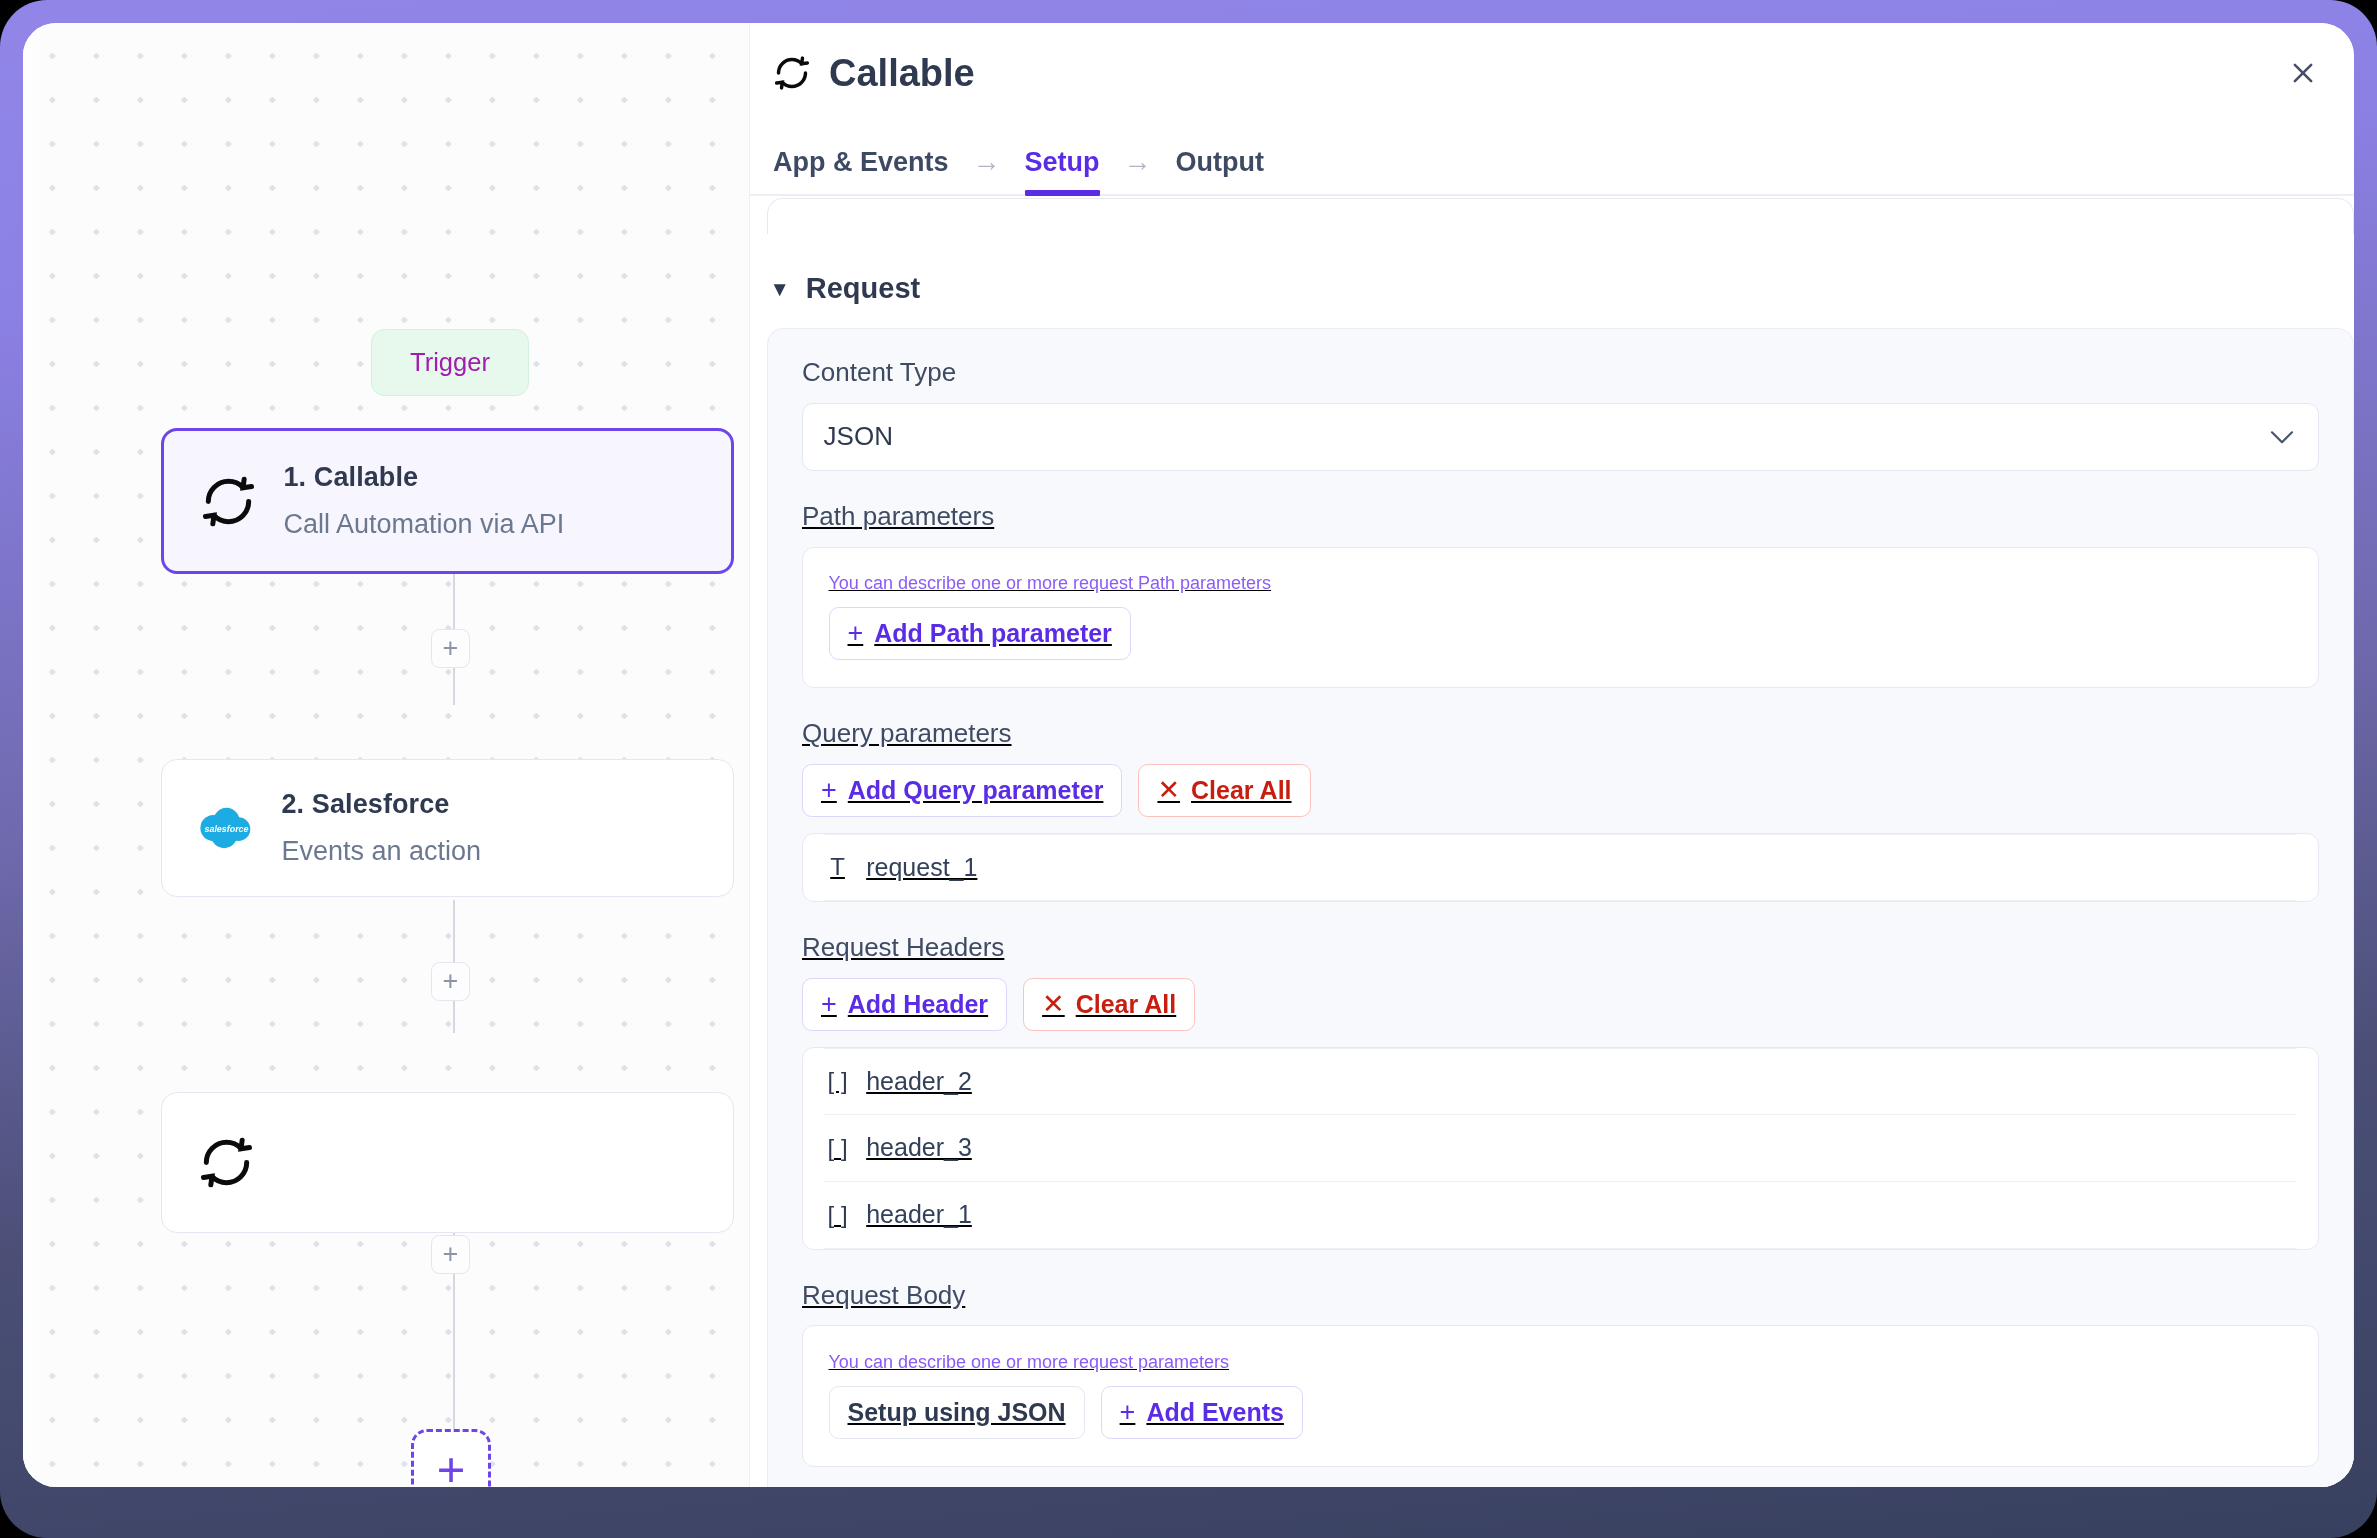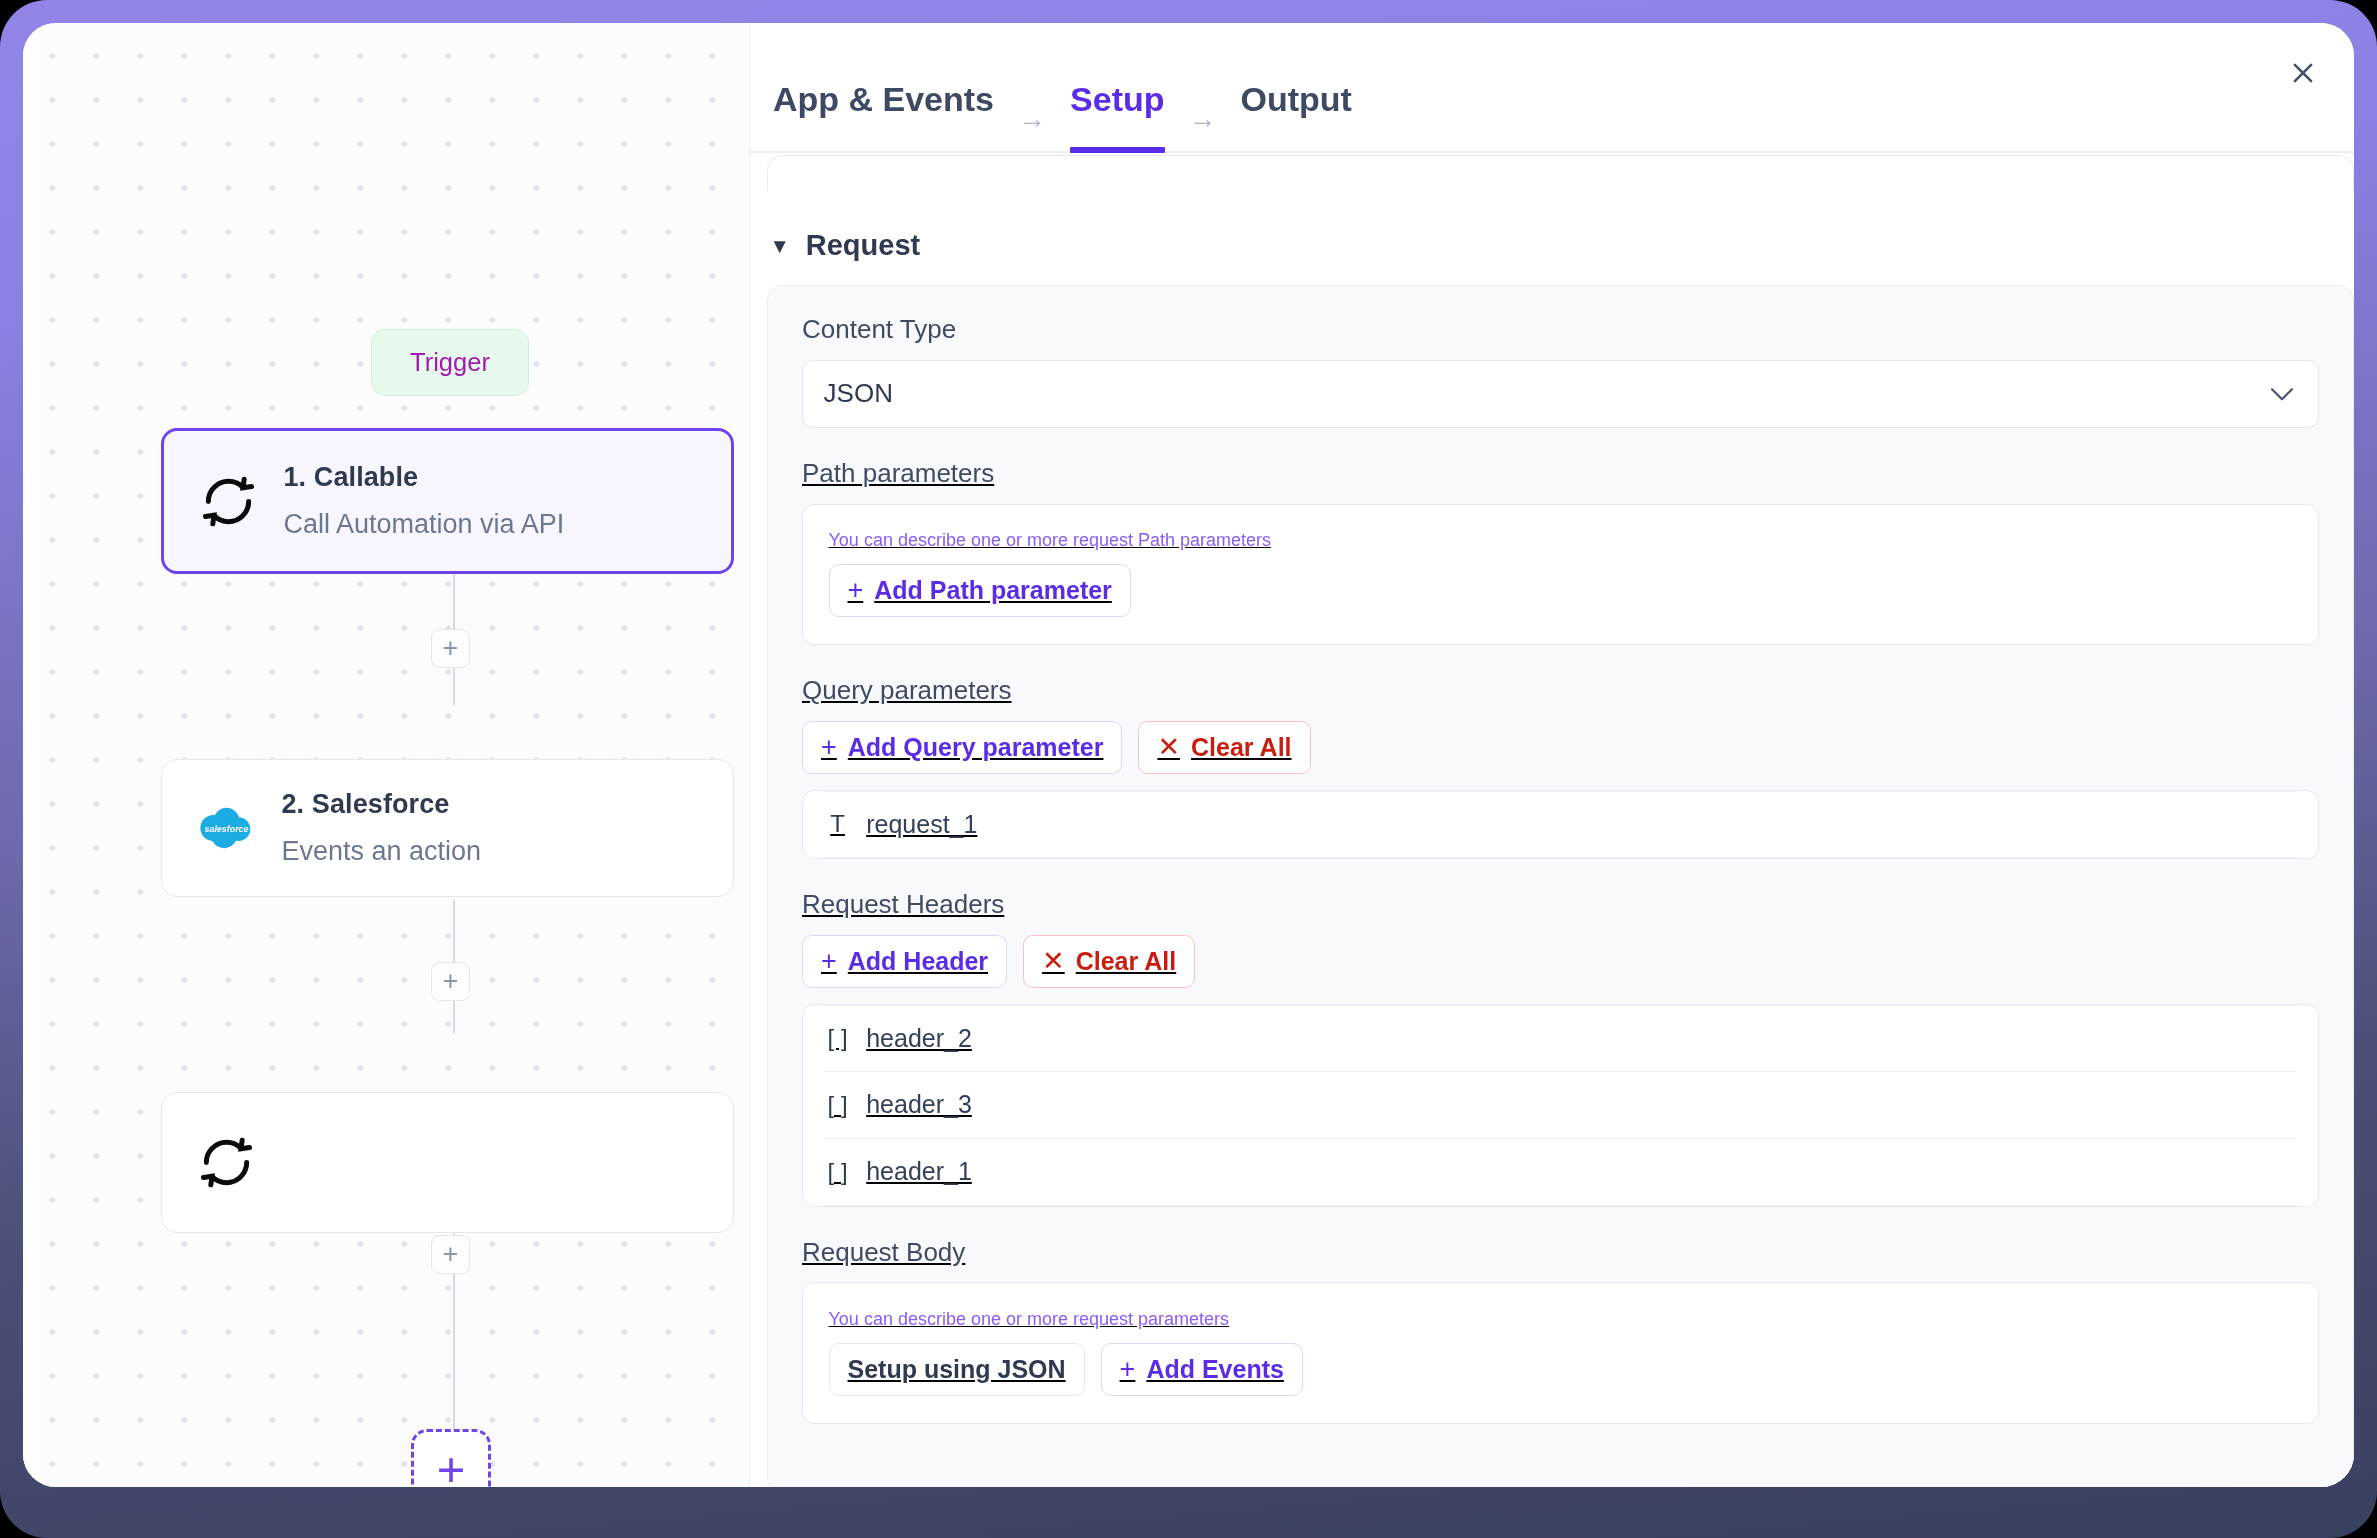--- a/index.html
+++ b/index.html
@@ -148,22 +148,22 @@
     cursor: pointer;
   }
   .tabs {
     display: flex; align-items: flex-end; gap: 0;
     padding-left: 23px;
     margin-top: 29px;
     border-bottom: 2.4px solid #eceef4;
     height: 72px;
   }
   .tab {
-    font-size: 34px; font-weight: 700; color: #3e4a63;
-    padding: 0 0 32px 0;
+    font-size: 27px; font-weight: 700; color: #3e4a63;
+    padding: 0 0 16px 0;
     position: relative;
   }
   .tab.active { color: #5b2ce6; }
   .tab.active::after {
     content: "";
     position: absolute; left: 0; right: 0; bottom: -2.4px;
     height: 6px; background: #5b2ce6; border-radius: 1.2px;
   }
   .tab-arrow {
     color: #aeb5c6; font-size: 28px; font-weight: 300;
@@ -335,20 +335,31 @@
       </div>
 
       <div class="plus-dashed" style="top:1406px;">
         <span>+</span>
       </div>
     </div>
 
     <div id="panel">
 
       <div id="panel-head">
+        <div class="head-row">
+          <span>
+            <svg width="38" height="38" viewBox="0 0 24 24" fill="none" stroke="#0b0b0c" stroke-width="2.2" stroke-linecap="round">
+              <path d="M20.5 12a8.5 8.5 0 0 1-8.5 8.5c-2.4 0-4.6-1-6.1-2.6"></path>
+              <path d="M3.5 12A8.5 8.5 0 0 1 12 3.5c2.4 0 4.6 1 6.1 2.6"></path>
+              <path d="M18.6 2.6l-.5 3.6 3.6-.5"></path>
+              <path d="M5.4 21.4l.5-3.6-3.6.5"></path>
+            </svg>
+          </span>
+          <div class="head-title">Callable</div>
+        </div>
 
         <div class="close-x">
           <svg width="28" height="28" viewBox="0 0 24 24" stroke="#46506a" stroke-width="2.2" stroke-linecap="round">
             <path d="M5 5 L19 19 M19 5 L5 19"></path>
           </svg>
         </div>
 
         <div class="tabs">
           <div class="tab">
             <span>App &amp; Events</span>

